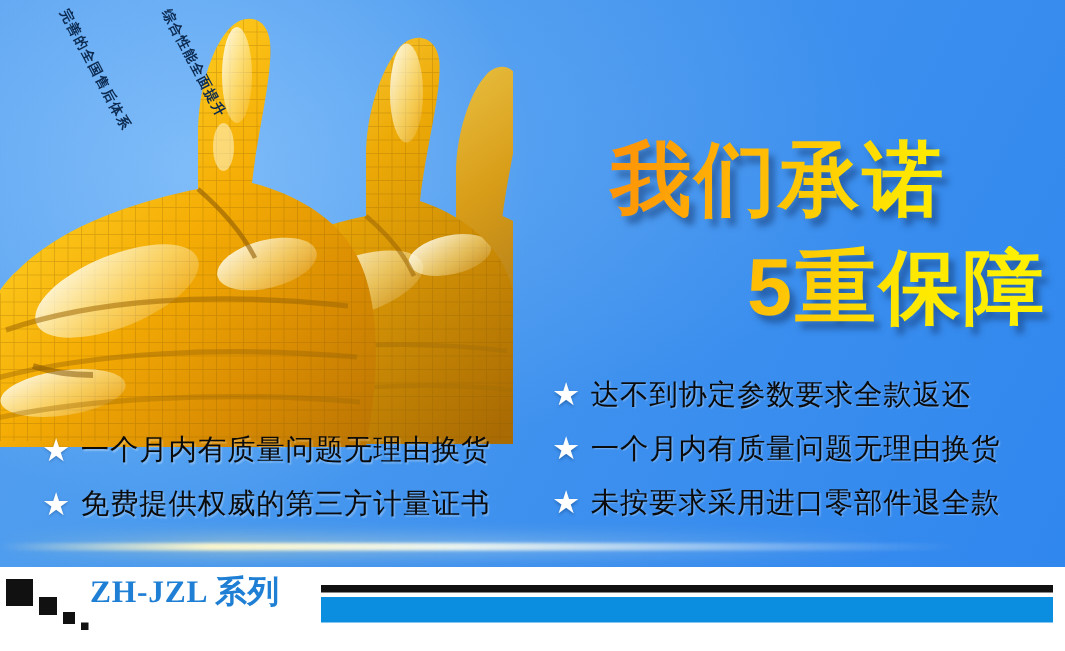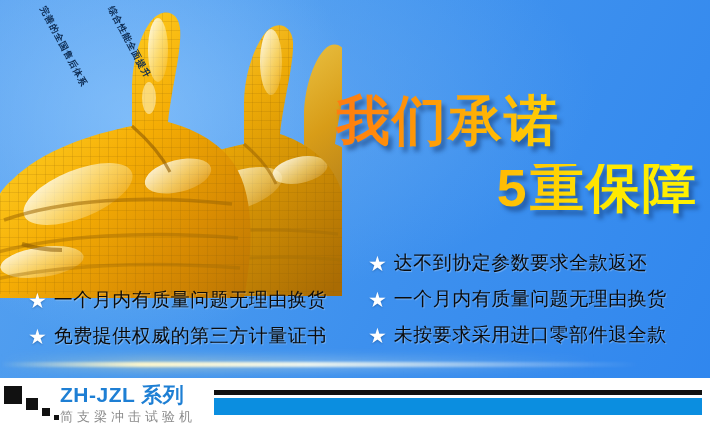--- a/index.html
+++ b/index.html
@@ -34,22 +34,22 @@
   
   .headline-wrap{position:absolute;left:330px;top:92px;width:372px;}
   .headline{
     font-size:54px;font-weight:bold;line-height:56px;letter-spacing:2px;
     background:linear-gradient(100deg,#ff7a10 0%, #ff9b06 26%, #ffc505 52%, #ffe800 74%, #fff200 100%);
     -webkit-background-clip:text;background-clip:text;
     color:transparent;-webkit-text-fill-color:transparent;
     filter:drop-shadow(4px 5px 2px rgba(10,40,90,.45));
     white-space:nowrap;
   }
-  .headline.line1{text-align:left;margin-left:6px;}
-  .headline.line2{text-align:right;margin-top:16px;margin-right:4px;font-family:Liberation Mono, monospace;}
+  .headline.line1{text-align:center;margin-left:6px;}
+  .headline.line2{text-align:right;margin-top:16px;margin-right:4px;}
 
   
   .promise{
     position:absolute;display:flex;align-items:center;white-space:nowrap;
   }
   .promise .star{
     color:#ffffff;font-size:21px;line-height:21px;margin-right:7px;
     text-shadow:0 1px 2px rgba(0,40,90,.35);
     flex:0 0 auto;
   }
@@ -94,21 +94,21 @@
   .squares{position:absolute;left:4px;top:6px;width:60px;height:40px;}
   .sq{position:absolute;background:#111111;}
   .sq1{left:0px;  top:2px;  width:18px;height:18px;}
   .sq2{left:22px; top:14px; width:12px;height:12px;}
   .sq3{left:38px; top:24px; width:8px; height:8px;}
   .sq4{left:50px; top:31px; width:5px; height:5px;}
 
   .series-block{position:absolute;left:60px;top:4px;}
   .series-main{
     color:#1e7fd4;font-size:21px;font-weight:bold;letter-spacing:.5px;
-    line-height:25px;white-space:nowrap;
+    line-height:25px;white-space:nowrap;font-family:Liberation Serif, serif;
   }
   .series-sub{
     color:#8b8b8b;font-size:13px;letter-spacing:4px;line-height:20px;
     white-space:nowrap;
   }
 
   .bar-lines{position:absolute;left:214px;top:12px;width:488px;}
   .line-dark{width:488px;height:5px;background:#111111;}
   .line-blue{width:488px;height:17px;background:#0b8ee0;margin-top:3px;}
 </style>
@@ -246,21 +246,20 @@
   <div class="bottom-bar">
     <div class="squares">
       <div class="sq sq1"></div>
       <div class="sq sq2"></div>
       <div class="sq sq3"></div>
       <div class="sq sq4"></div>
     </div>
 
     <div class="series-block">
       <div class="series-main">ZH-JZL 系列</div>
-      <div class="series-sub">简支梁冲击试验机</div>
     </div>
 
     <div class="bar-lines">
       <div class="line-dark"></div>
       <div class="line-blue"></div>
     </div>
   </div>
 
 </div>
 

